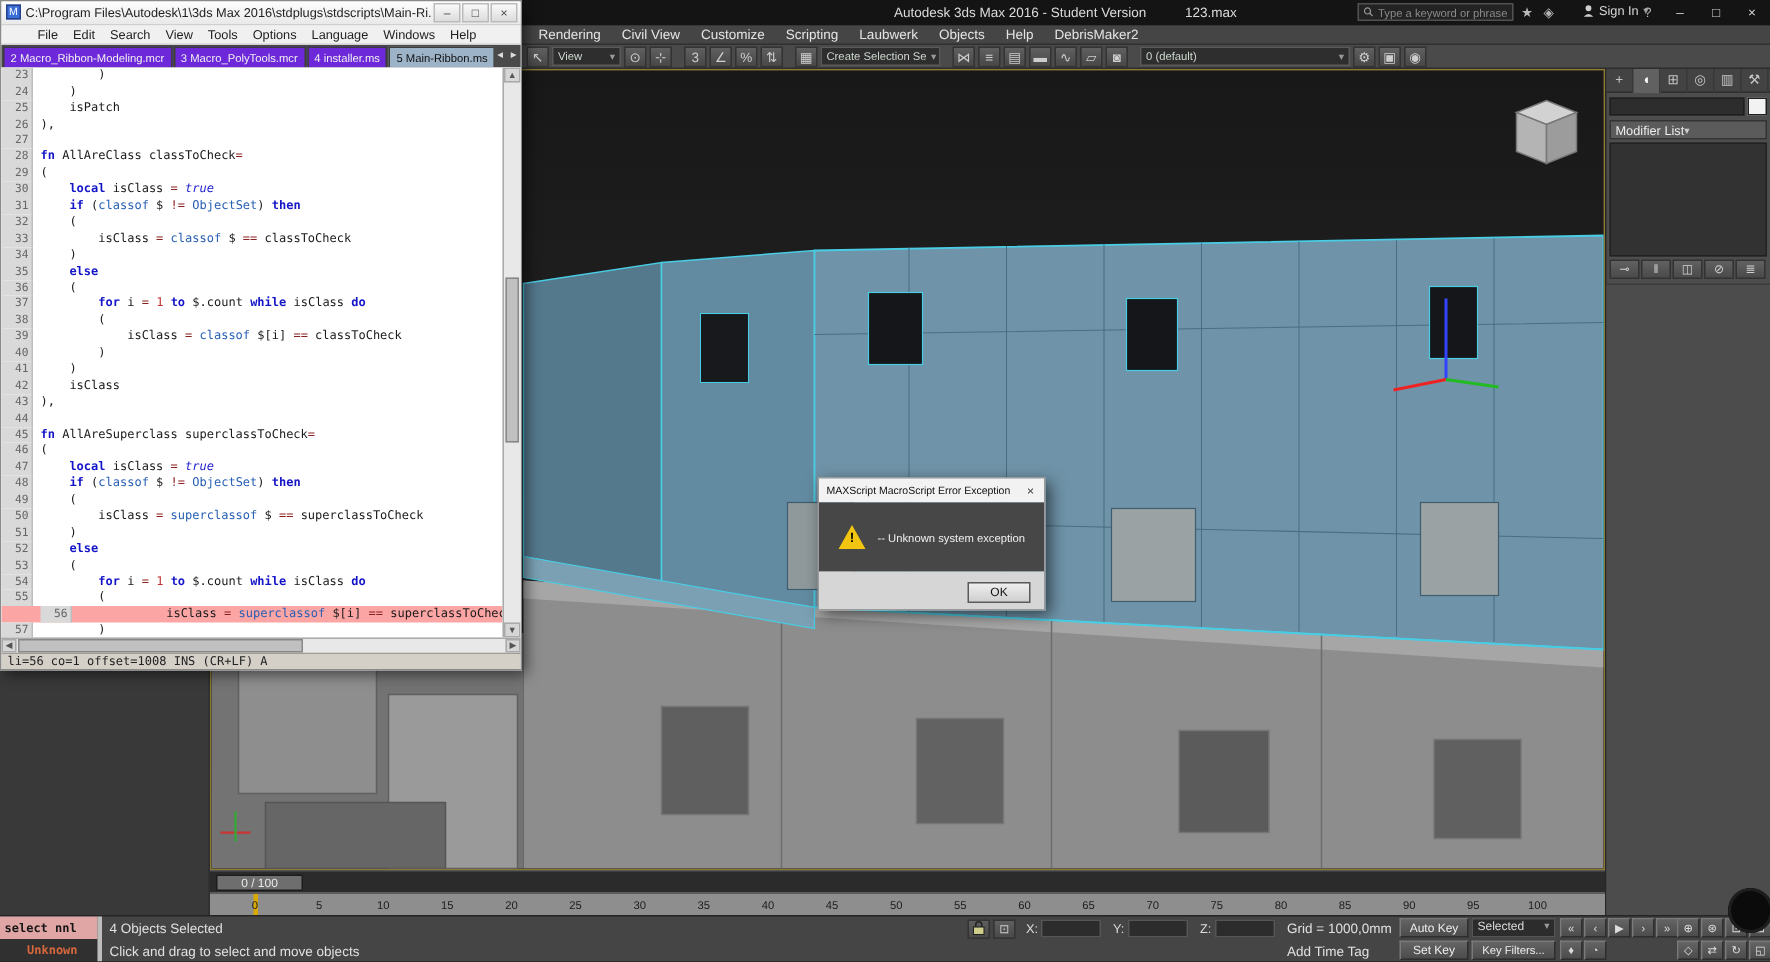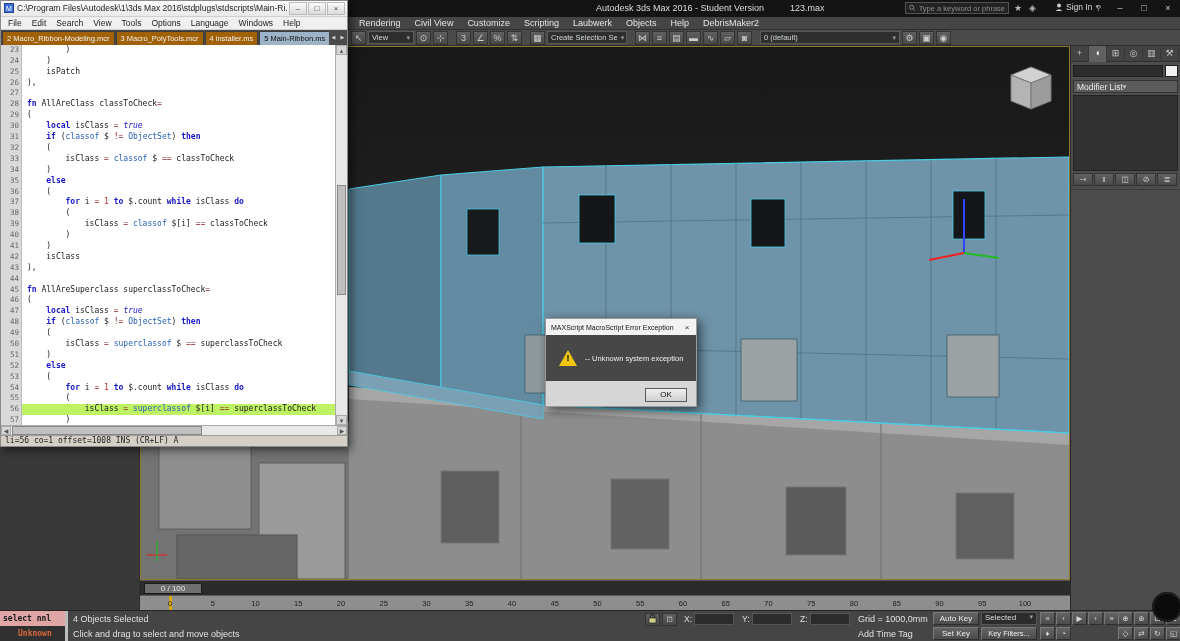--- a/index.html
+++ b/index.html
@@ -78,31 +78,31 @@
   #nav-icons { position:absolute; left:1118px; top:1px; display:grid; grid-template-columns:repeat(4,15px); grid-auto-rows:14px; gap:1px; }
   .cursor-dot { position:absolute; left:1152px; top:592px; width:30px; height:30px; border-radius:50%; background:#0b0b0b; box-shadow:inset 0 0 0 2px #1e1e1e; z-index:40; }
 
   
   .editorwin { position:absolute; left:0; top:0; width:348px; height:447px; background:#ffffff; border:1px solid #8a8a8a; box-shadow:3px 3px 9px rgba(0,0,0,0.55); z-index:20; display:flex; flex-direction:column; }
   .ew-title { height:16px; background:linear-gradient(#fdfdfd,#e9e9e9); border-bottom:1px solid #cfcfcf; display:flex; align-items:center; padding:0 2px 0 3px; }
   .ew-icon { width:10px; height:10px; background:#3a6fd8; border:1px solid #27408b; color:#fff; font-size:7px; line-height:9px; text-align:center; margin-right:3px; flex:0 0 10px; }
   .ew-title-text { flex:1; font-size:8.5px; color:#222; white-space:nowrap; overflow:hidden; }
   .ew-btns { display:flex; }
   .ewbtn { width:18px; height:13px; text-align:center; line-height:12px; font-size:8px; color:#444; border:1px solid #bbb; background:linear-gradient(#fafafa,#dcdcdc); margin-left:1px; }
-  .ew-menus { height:13px; background:#f0f0f0; border-bottom:1px solid #d0d0d0; display:flex; padding-left:2px; }
+  .ew-menus { height:13px; background:#f0f0f0; border-bottom:1px solid #d0d0d0; display:flex; padding-left:19px; }
   .ew-menu-item { font-size:8.5px; color:#222; padding:0 5px; line-height:13px; }
   .ew-tabs { height:15px; background:#4a4a4a; display:flex; align-items:stretch; }
   #ew-tabs-list { display:flex; flex:1; gap:1px; padding:1px 0 0 1px; overflow:hidden; }
-  .ew-tab { font-size:7.5px; color:#f0f0f0; background:#a16207; border:1px solid #3c3c3c; border-bottom:none; padding:0 4px; line-height:13px; white-space:nowrap; }
+  .ew-tab { font-size:7.5px; color:#f0f0f0; background:#6d28d9; border:1px solid #3c3c3c; border-bottom:none; padding:0 4px; line-height:13px; white-space:nowrap; }
   .ew-tab.active { background:#9db3c8; color:#101010; }
   .ew-tabarrow { width:9px; font-size:5px; color:#ddd; text-align:center; line-height:15px; }
   .ew-body { height:382px; display:flex; overflow:hidden; background:#fff; }
   .ew-code { flex:1; overflow:hidden; }
   .cl { height:10.9px; line-height:10.9px; display:flex; white-space:pre; }
-  .cl.cur { background:#bef264; }
+  .cl.cur { background:#fca5a5;padding-left:26px; }
   .ln { flex:0 0 21px; background:#d9d9d9; border-right:1px solid #bdbdbd; color:#666; font:7.5px/10.9px "DejaVu Sans Mono", monospace; text-align:right; padding-right:2px; margin-right:5px; }
   .ct { font:8px/10.9px "DejaVu Sans Mono", monospace; }
   .tok-p { color:#1a1a1a; } .tok-k { color:#1414c8; font-weight:bold; }
   .tok-b { color:#2860b4; } .tok-v { color:#2020d0; font-style:italic; }
   .tok-n { color:#c03030; } .tok-o { color:#8a2020; }
   .ew-vscroll { flex:0 0 12px; background:#e8e8e8; border-left:1px solid #aaa; position:relative; }
   .vs-arrow { height:10px; font-size:6px; color:#555; text-align:center; line-height:10px; background:#d6d6d6; border:1px solid #aaa; }
   .vs-arrow.bottom { position:absolute; bottom:0; left:0; right:0; }
   .vs-thumb { position:absolute; left:1px; right:1px; top:140px; height:110px; background:#c0c0c0; border:1px solid #888; }
   .ew-hscroll { height:10px; background:#e8e8e8; border-top:1px solid #aaa; position:relative; }

